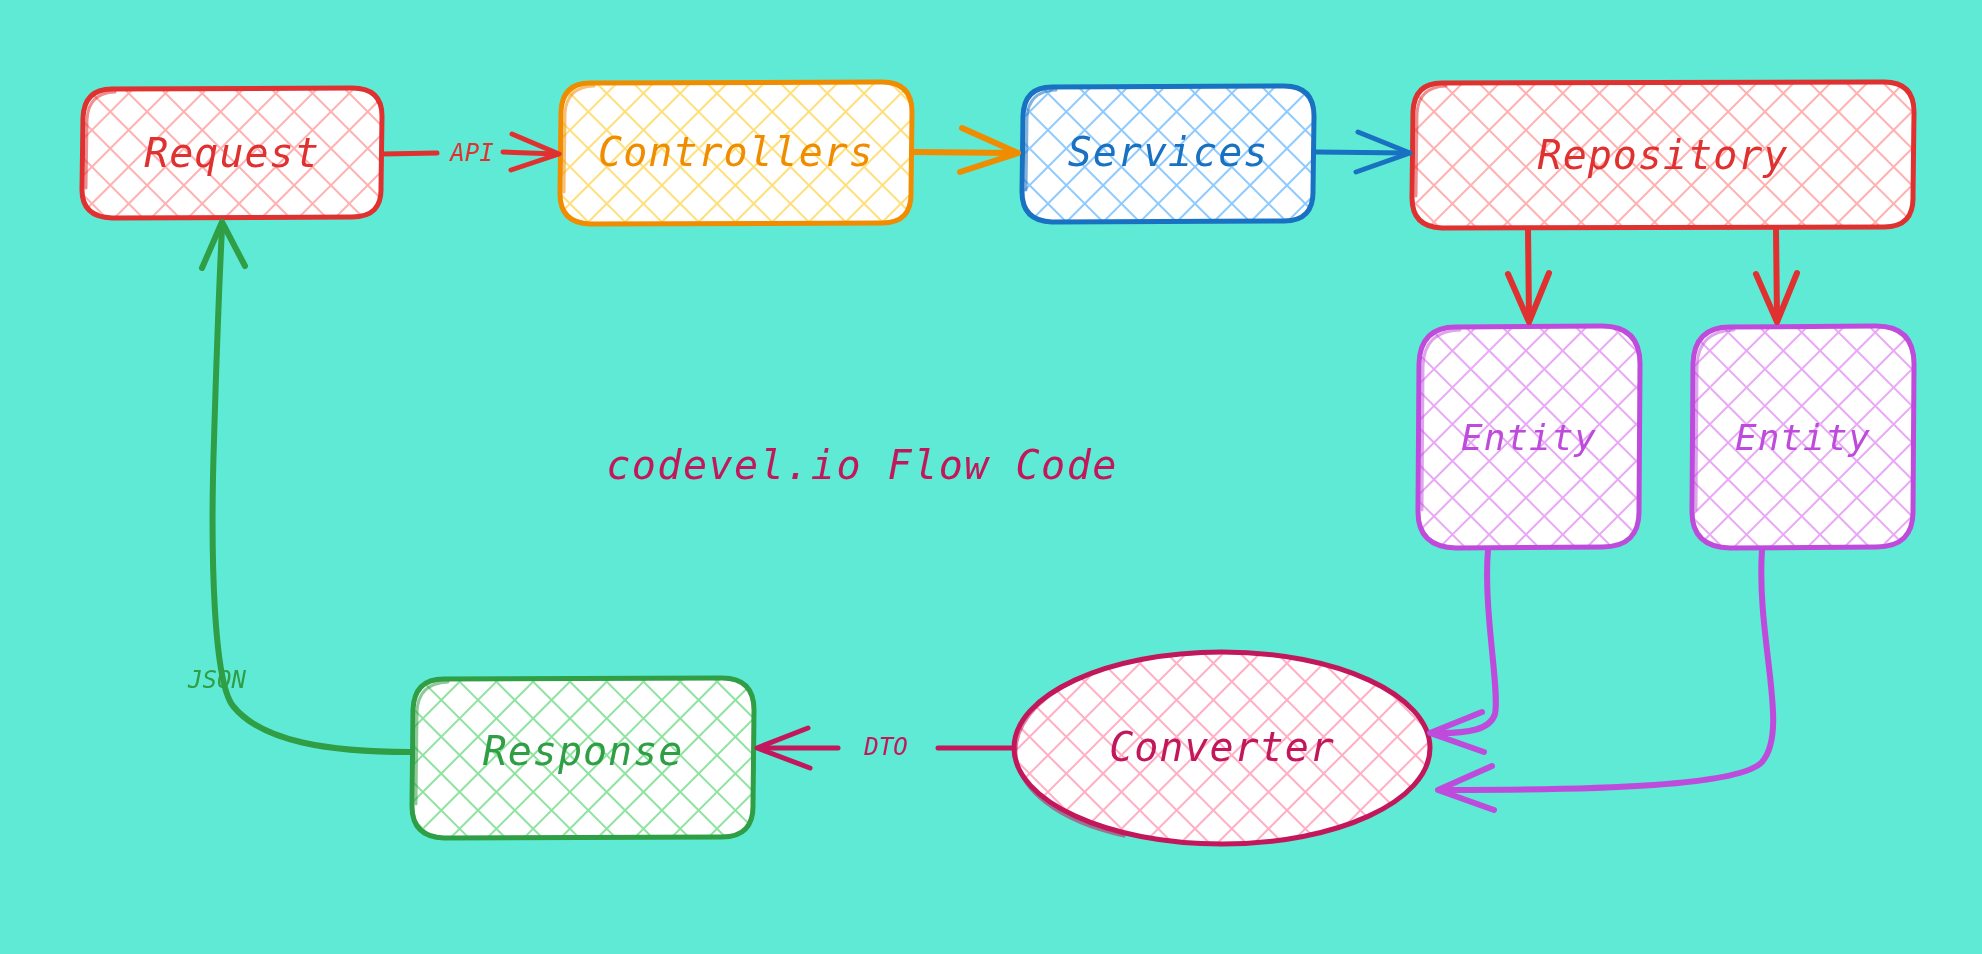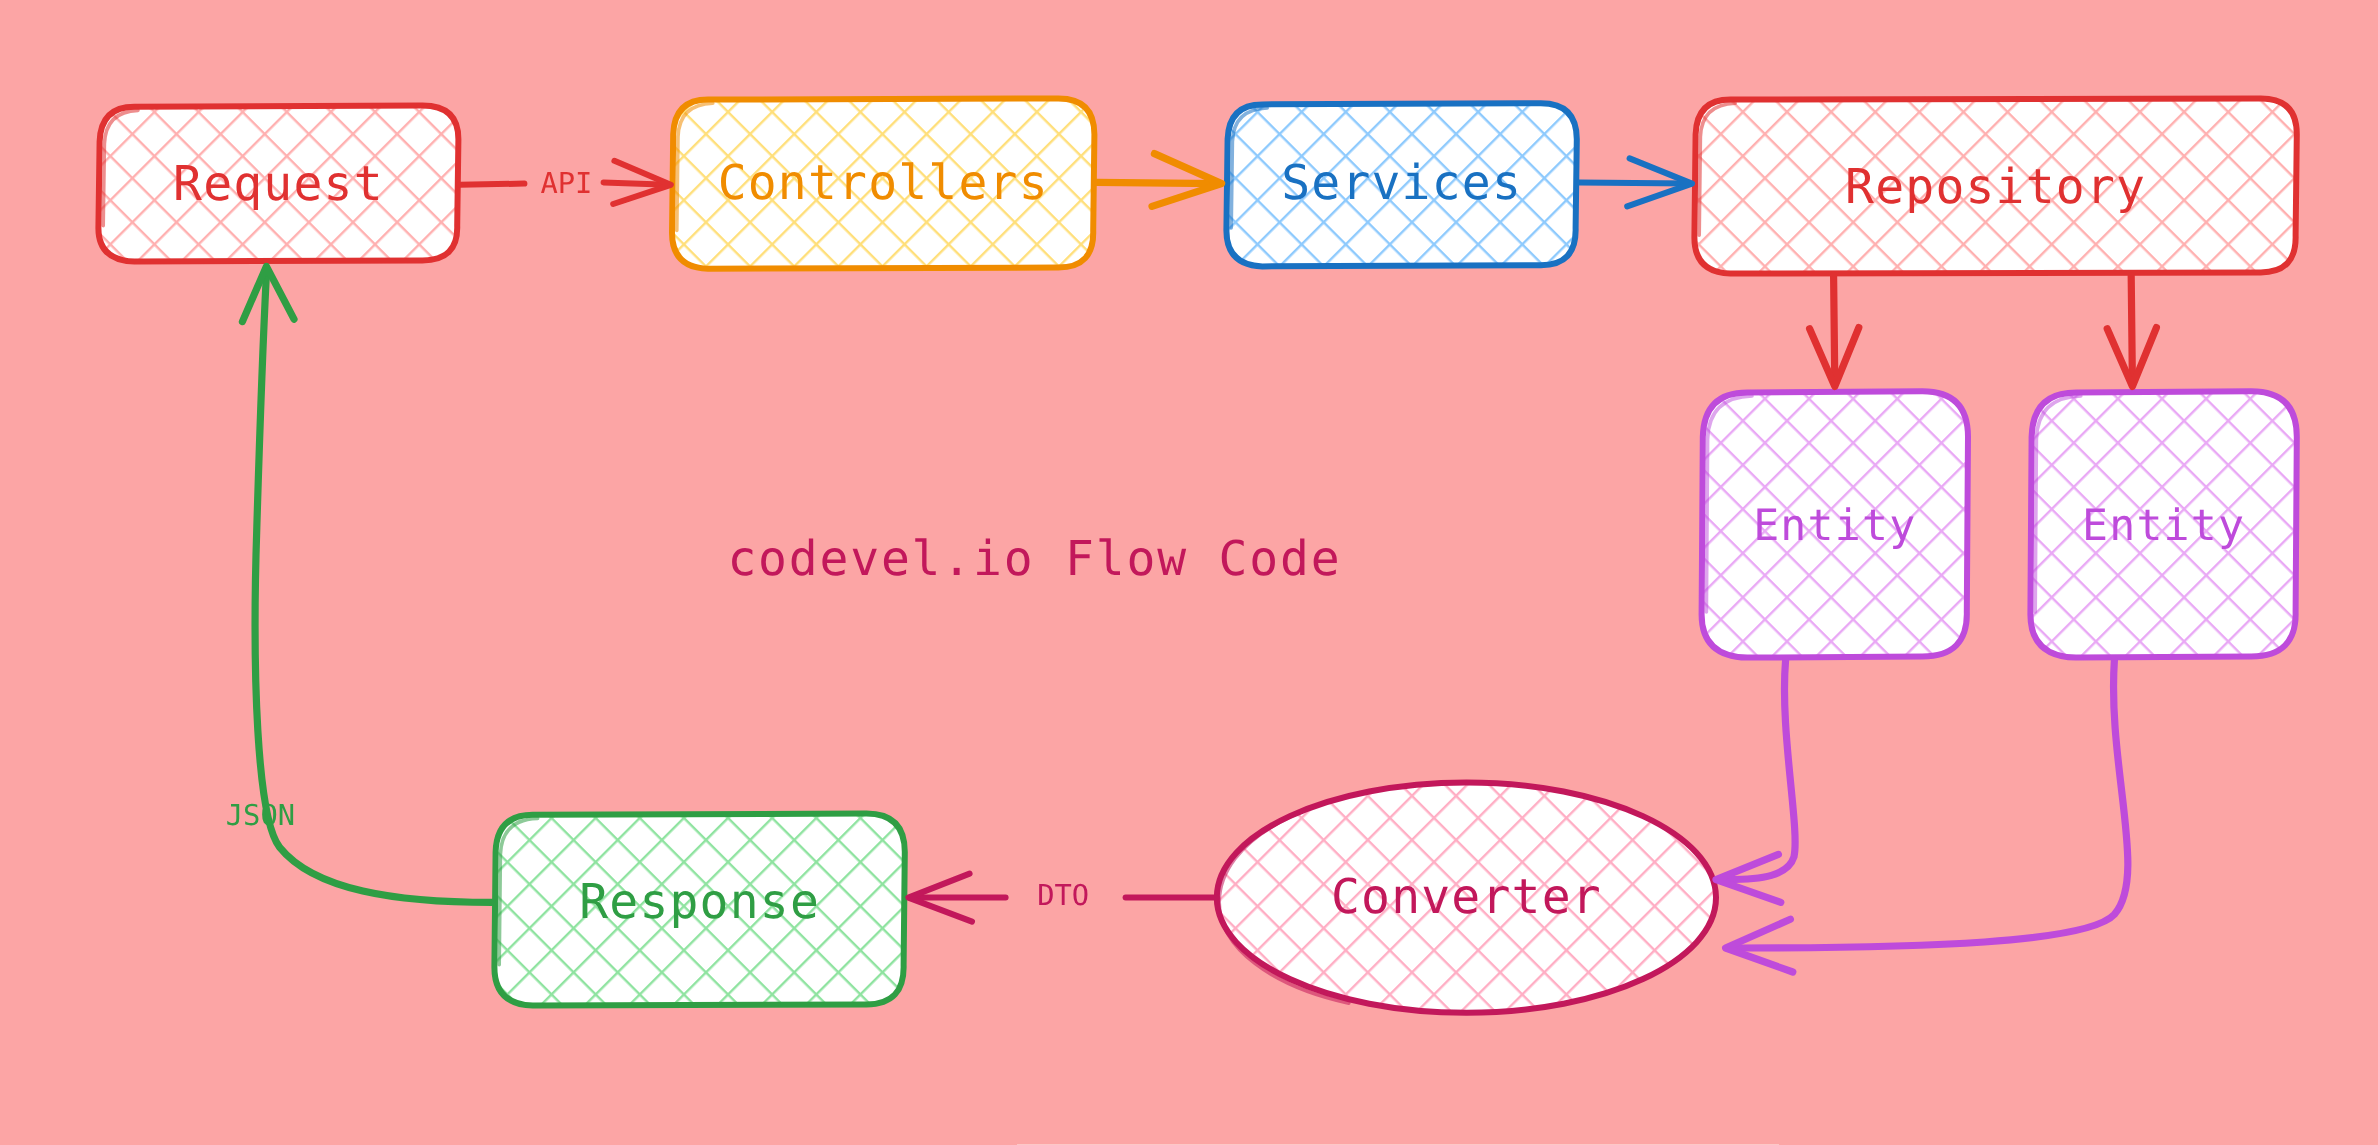--- a/index.html
+++ b/index.html
@@ -11,21 +11,22 @@
   body {
     width: 1982px;
     height: 954px;
     overflow: hidden;
     font-family: "DejaVu Sans", sans-serif;
   }
   #diagram-root {
     position: relative;
     width: 1982px;
     height: 954px;
-    background: #fca5a5;
+    background: #5eead4;
+    font-style: italic;
   }
   svg#flow-svg {
     display: block;
     width: 1982px;
     height: 954px;
   }
   .node-label {
     font-family: "DejaVu Sans Mono", monospace;
     font-size: 40px;
     letter-spacing: 1px;

